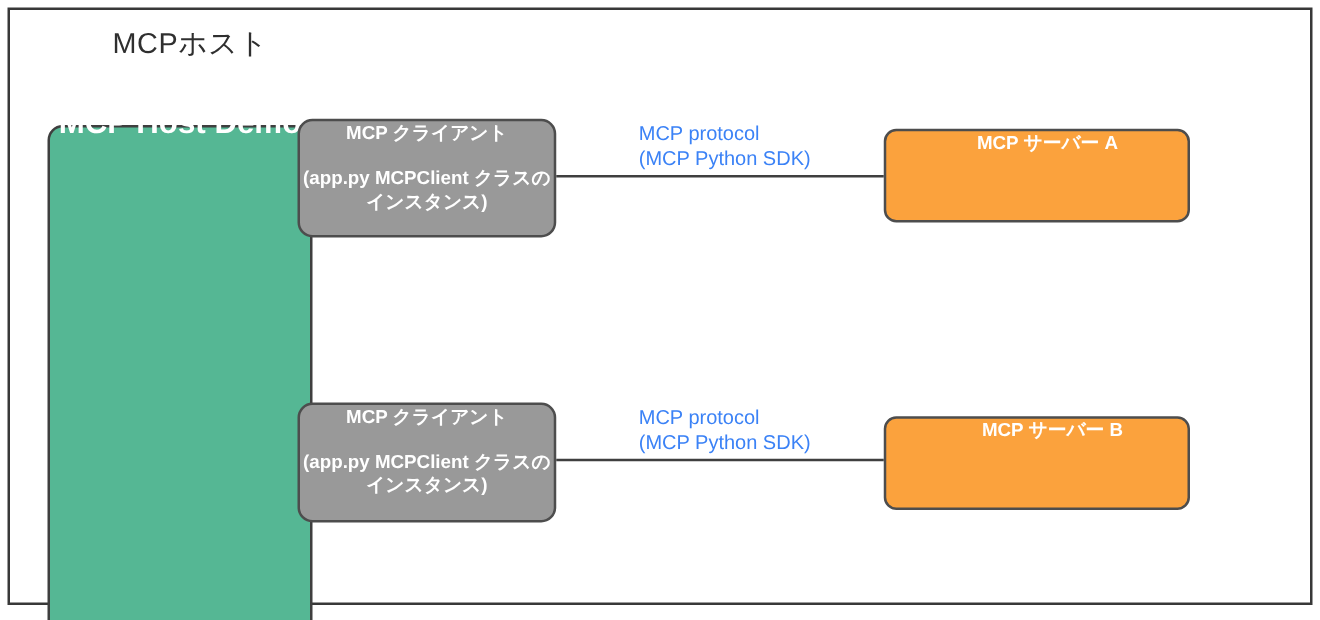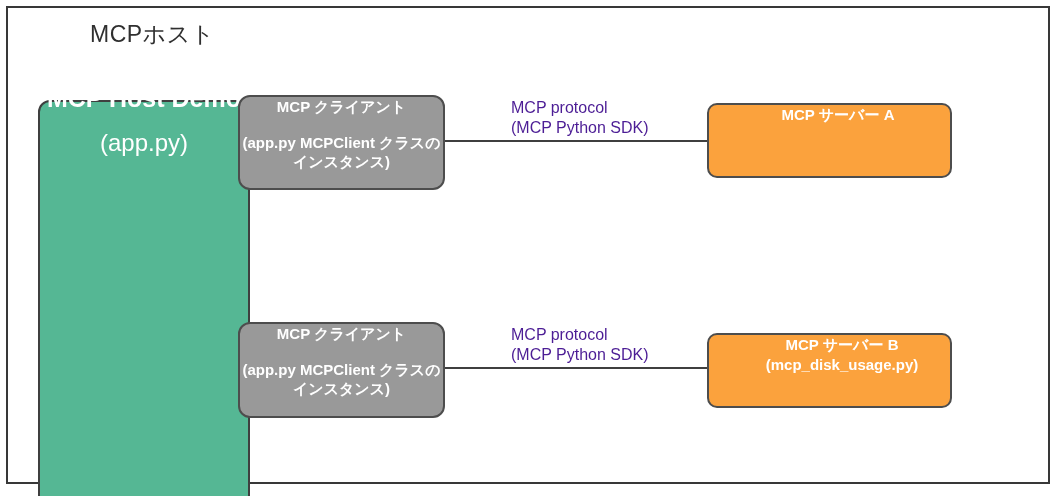--- a/index.html
+++ b/index.html
@@ -51,21 +51,21 @@
 
   .connector {
     position: absolute; left: 445px; width: 262px; height: 0;
     border-top: 2px solid #3f3f3f; z-index: 0;
   }
   .connector-1 { top: 140px; }
   .connector-2 { top: 367px; }
 
   .conn-label {
     position: absolute; left: 511px;
-    font-size: 16px; color: #4c1d95; line-height: 20px;
+    font-size: 16px; color: #3b82f6; line-height: 20px;
     white-space: nowrap;
   }
   .conn-label-1 { top: 98px; }
   .conn-label-2 { top: 325px; }
 </style>
 </head>
 <body>
 
 <div class="canvas">
 
@@ -80,35 +80,33 @@
     <div>MCP protocol</div>
     <div>(MCP Python SDK)</div>
   </div>
   <div class="conn-label conn-label-2">
     <div>MCP protocol</div>
     <div>(MCP Python SDK)</div>
   </div>
 
   <div class="node host-box">
     <div class="host-title">MCP Host Demo</div>
-    <div class="host-subtitle">(app.py)</div>
   </div>
 
   <div class="node client-box client-1">
     <div class="client-title">MCP クライアント</div>
     <div>(app.py MCPClient クラスの</div>
     <div>インスタンス)</div>
   </div>
   <div class="node client-box client-2">
     <div class="client-title">MCP クライアント</div>
     <div>(app.py MCPClient クラスの</div>
     <div>インスタンス)</div>
   </div>
 
   <div class="node server-box server-a">
     <div>MCP サーバー A</div>
   </div>
   <div class="node server-box server-b">
     <div>MCP サーバー B</div>
-    <div>(mcp_disk_usage.py)</div>
   </div>
 
 </div>
 
 </body></html>

